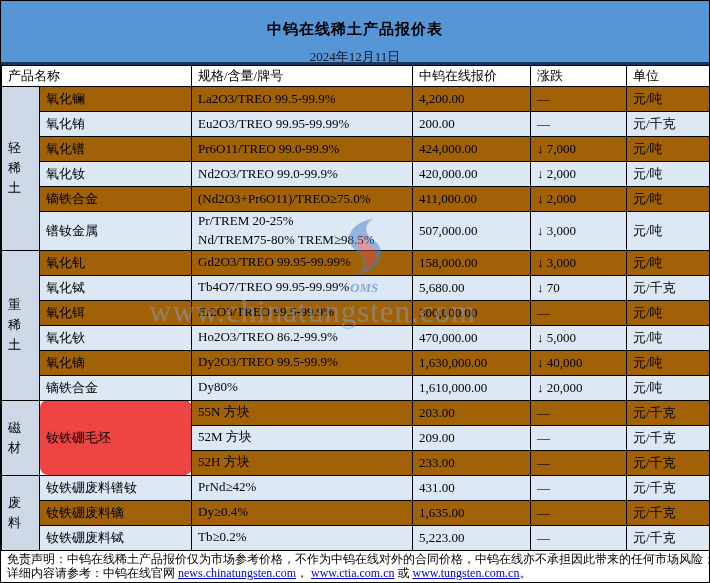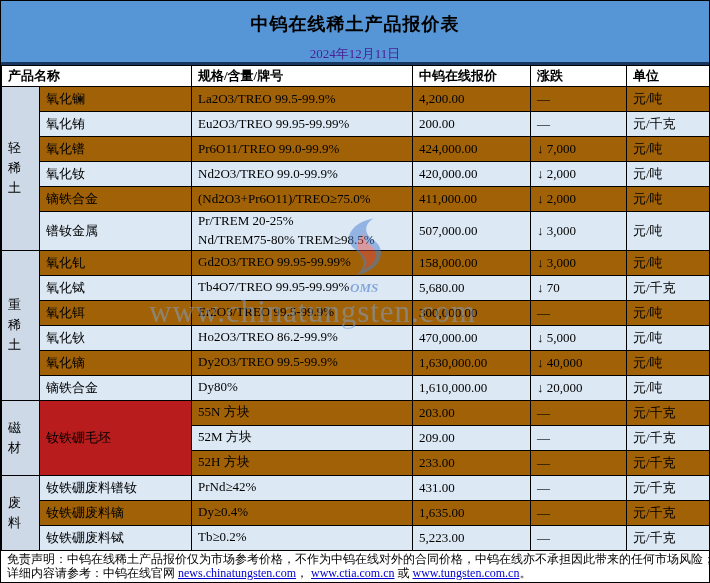--- a/index.html
+++ b/index.html
@@ -22,30 +22,30 @@
     overflow:hidden;
     background:#fff;
   }
   .title-bar{
     height:64px;
     background:var(--title-bg);
     border-bottom:3px solid var(--dark-border);
     text-align:center;
   }
   .title-bar .title{
-    padding-top:11px;
-    font-size:18px;
+    padding-top:19px;
+    font-size:15px;
     font-weight:bold;
     color:#000;
     letter-spacing:1px;
   }
   .title-bar .date{
     margin-top:9px;
     font-size:13px;
-    color:#4c1d95;
+    color:#0f172a;
   }
   table.price{
     width:708px;
     border-collapse:collapse;
     table-layout:fixed;
     font-size:13px;
     color:#000;
   }
   table.price col.c-group{width:38px;}
   table.price col.c-product{width:152px;}
@@ -56,34 +56,34 @@
   table.price th, table.price td{
     border:1px solid #000;
     padding:0 6px;
     text-align:left;
     vertical-align:middle;
     overflow:hidden;
     white-space:nowrap;
   }
   table.price thead th{
     height:21px;
-    font-weight:bold;
+    font-weight:normal;
     background:#fff;
   }
   table.price tbody tr{height:25px;}
   table.price tbody tr.tall{height:24px;}
   td.group-cell{
     background:var(--group-bg);
     text-align:center;
     padding:0 2px;
     line-height:1.55;
     white-space:normal;
   }
   td.group-cell span{display:block;}
-  td.product-span-cell{background:#b91c1c;}
+  td.product-span-cell{background:#ef4444;border-radius:8px;}
   tr.alt td.data-cell{background:var(--row-alt);}
   tr.plain td.data-cell{background:#a16207;}
   td.spec-cell .spec-line{display:block;line-height:1.45;}
   .footer{
     height:28px;
     padding:1px 6px 0 6px;
     font-size:12px;
     line-height:14px;
     color:#000;
     white-space:nowrap;

